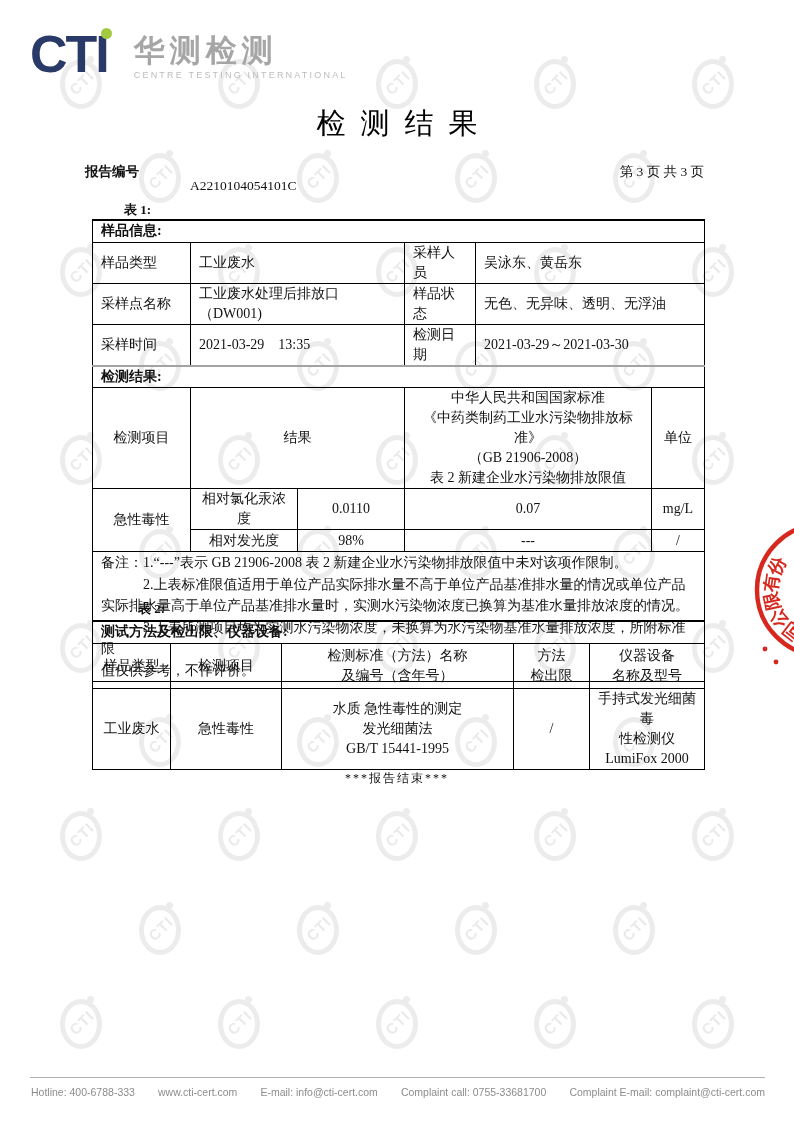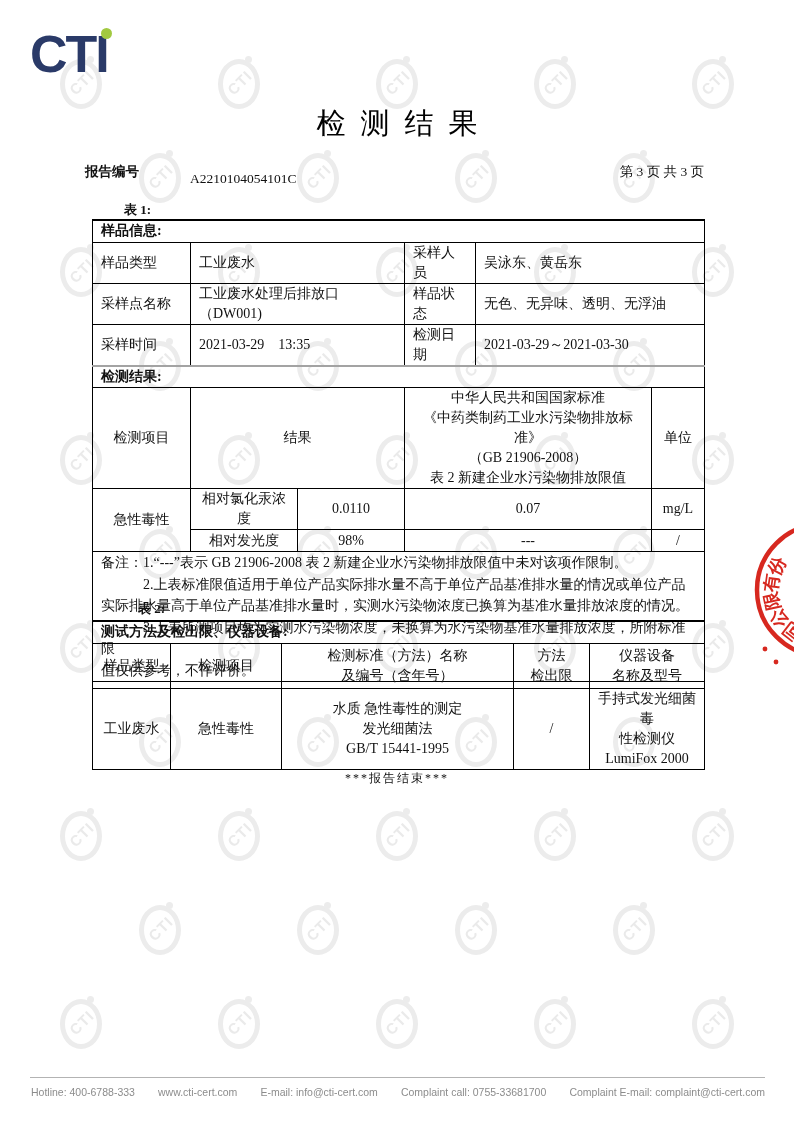--- a/index.html
+++ b/index.html
@@ -20,21 +20,21 @@
             font-weight:bold;font-size:52px;line-height:60px;letter-spacing:-2px;color:#2a3a68;}
   .logo-dot{position:absolute;right:-4px;top:4px;width:11px;height:11px;border-radius:50%;background:#a2c940;}
   .logo-cn{float:left;margin-left:26px;margin-top:10px;font-family:"Liberation Sans","DejaVu Sans",sans-serif;}
   .logo-cn-main{font-size:31px;line-height:34px;font-weight:bold;color:#a6a6a6;letter-spacing:5px;}
   .logo-cn-sub{font-size:9px;color:#bcbcbc;letter-spacing:2.2px;margin-top:2px;}
   
   .doc-title{position:absolute;left:0;top:104px;width:100%;text-align:center;
              font-size:29px;letter-spacing:15px;text-indent:15px;color:#000;}
   .report-line{position:absolute;left:85px;top:163px;width:619px;height:20px;font-size:13.5px;}
   .report-label{position:absolute;left:0;top:0;font-weight:bold;}
-  .report-number{position:absolute;left:105px;top:8px;}
+  .report-number{position:absolute;left:105px;top:15px;}
   .report-pageinfo{position:absolute;right:0;top:0;}
   
   .tbl-caption{position:absolute;font-size:13px;font-weight:bold;margin-left:28px;}
   .cap1{left:96px;top:201px;}
   .cap2{left:110px;top:600px;}
   table.rep{position:absolute;border-collapse:collapse;table-layout:fixed;background:transparent;}
   table.rep{border:1px solid #000;border-top:2px solid #000;}
   #table1{left:92px;top:219px;width:612px;}
   #table2{left:92px;top:620px;width:612px;}
   table.rep td{border:1px solid #000;font-size:14px;line-height:20px;padding:0 8px;
@@ -313,20 +313,24 @@
         <span class="wm-txt">CTI</span>
       </div>
     </div>
 
   <div class="content">
 
     <div class="logo">
       <div class="logo-cti">
         <span>CTI</span>
         <span class="logo-dot"></span>
+      </div>
+      <div class="logo-cn">
+        <div class="logo-cn-main">华测检测</div>
+        <div class="logo-cn-sub">CENTRE TESTING INTERNATIONAL</div>
       </div>
     </div>
 
     <div class="doc-title">检测结果</div>
 
     <div class="report-line">
       <span class="report-label">报告编号</span>
       <span class="report-number">A2210104054101C</span>
       <span class="report-pageinfo">第 3 页 共 3 页</span>
     </div>

